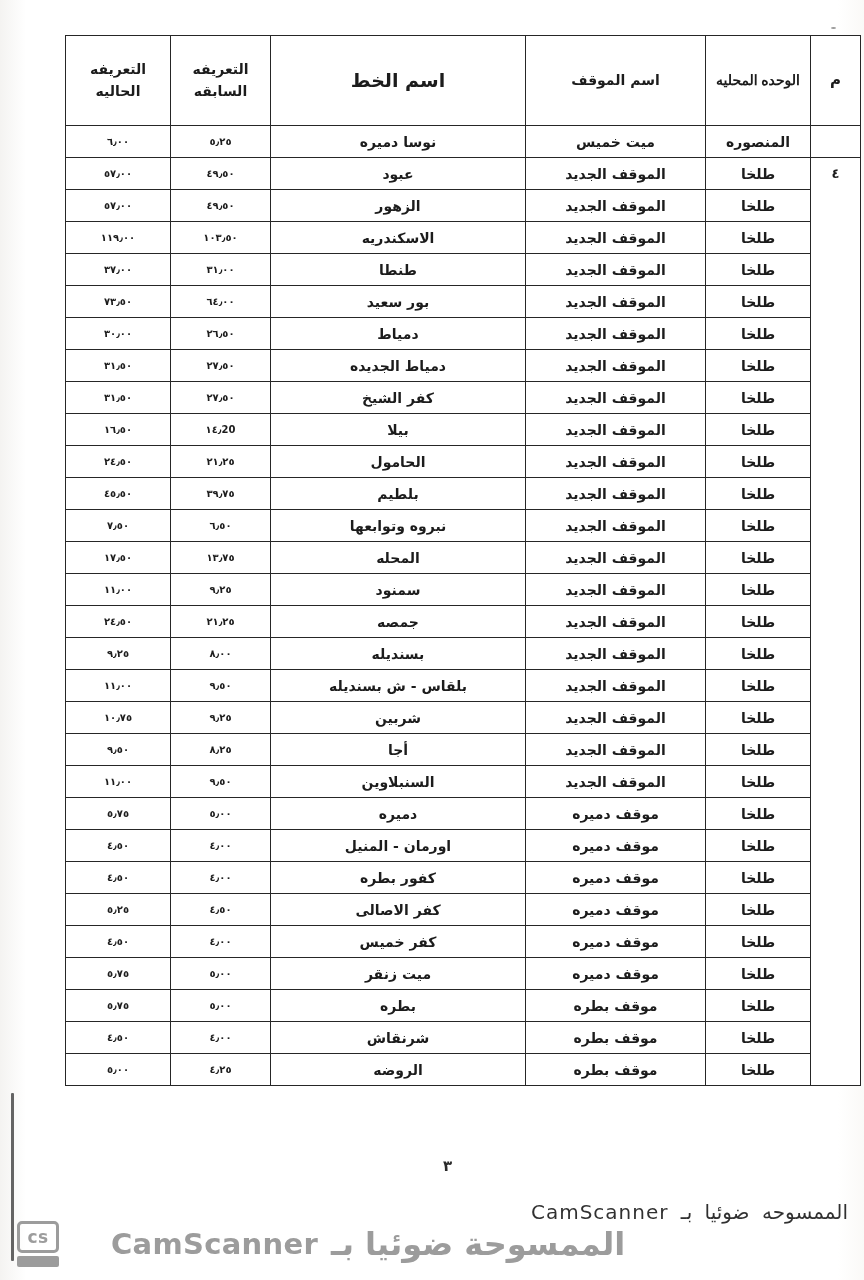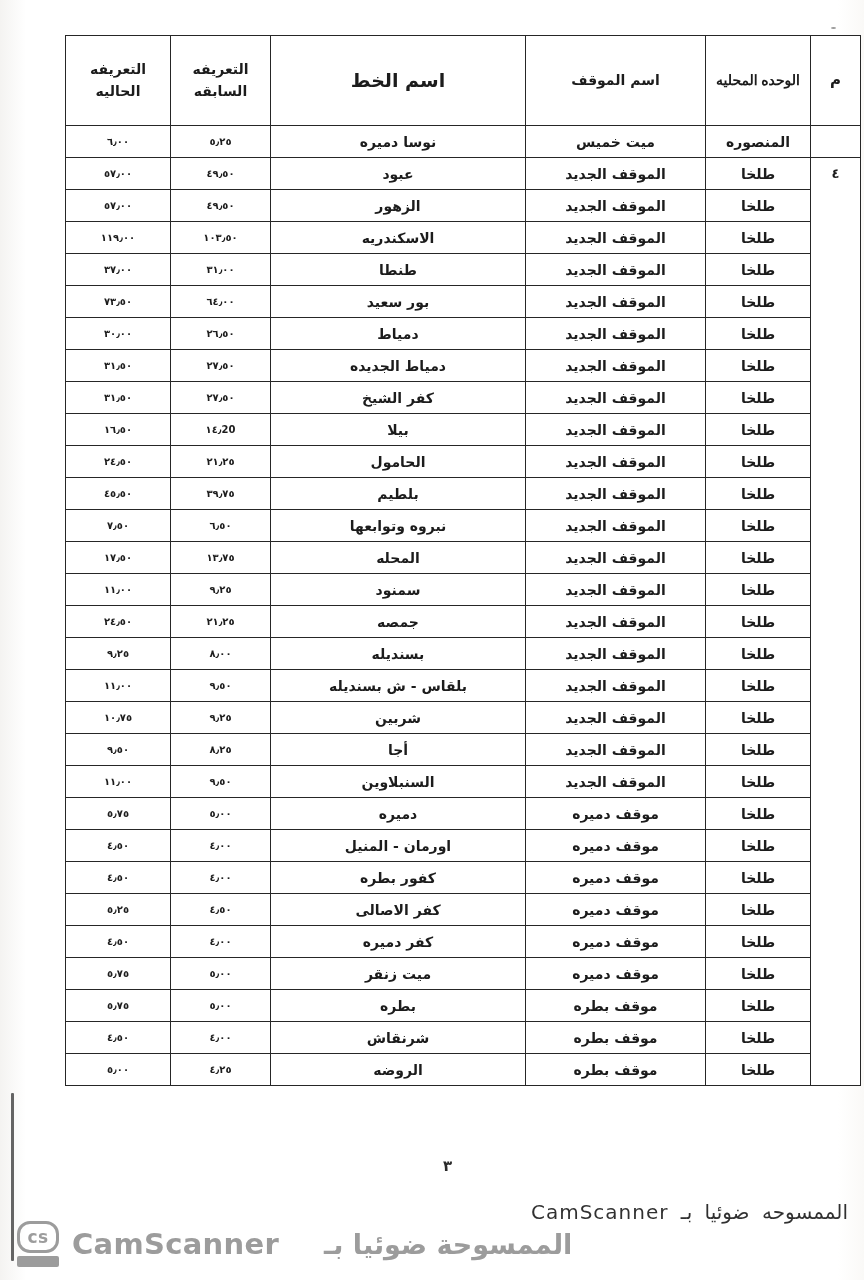--- a/index.html
+++ b/index.html
@@ -53,27 +53,27 @@
     direction:rtl;font-size:20px;font-weight:400;color:#1f1f1f;
     letter-spacing:1px;word-spacing:6px;opacity:.92;margin-left:16px;
   }
   .watermark{
     position:absolute;top:1221px;left:17px;
     display:flex;align-items:center;gap:13px;
     color:#9c9c9c;direction:ltr;
   }
   .cs-logo{width:42px;display:flex;flex-direction:column;align-items:stretch;}
   .cs-box{
-    height:26px;border:3.5px solid #9c9c9c;border-radius:13px;
+    height:26px;border:3.5px solid #9c9c9c;border-radius:5px;
     display:flex;align-items:center;justify-content:center;
     font-size:17px;font-weight:700;letter-spacing:.5px;color:#9c9c9c;
   }
   .cs-base{margin-top:3px;height:11px;background:#9c9c9c;border-radius:2px;}
-  .wm-brand{font-size:29px;font-weight:700;letter-spacing:.3px;}
-  .wm-arabic{font-size:27px;font-weight:600;direction:rtl;margin-left:32px;}
+  .wm-brand{font-size:29px;font-weight:700;letter-spacing:.3px;margin-left:39px;}
+  .wm-arabic{font-size:32px;font-weight:600;direction:rtl;}
 </style>
 </head>
 <body>
 
 <div class="page">
 
   <div class="artifact-left-line"></div>
   <div class="artifact-dot-a"></div>
   <div class="artifact-dot-b"></div>
 
@@ -262,21 +262,21 @@
         <tr>
           <td class="cell-unit">طلخا</td>
           <td class="cell-station">موقف دميره</td>
           <td class="cell-line">كفر الاصالى</td>
           <td class="cell-prev">٤٫٥٠</td>
           <td class="cell-curr">٥٫٢٥</td>
         </tr>
         <tr>
           <td class="cell-unit">طلخا</td>
           <td class="cell-station">موقف دميره</td>
-          <td class="cell-line">كفر دميره</td>
+          <td class="cell-line">كفر خميس</td>
           <td class="cell-prev">٤٫٠٠</td>
           <td class="cell-curr">٤٫٥٠</td>
         </tr>
         <tr>
           <td class="cell-unit">طلخا</td>
           <td class="cell-station">موقف دميره</td>
           <td class="cell-line">ميت زنقر</td>
           <td class="cell-prev">٥٫٠٠</td>
           <td class="cell-curr">٥٫٧٥</td>
         </tr>

